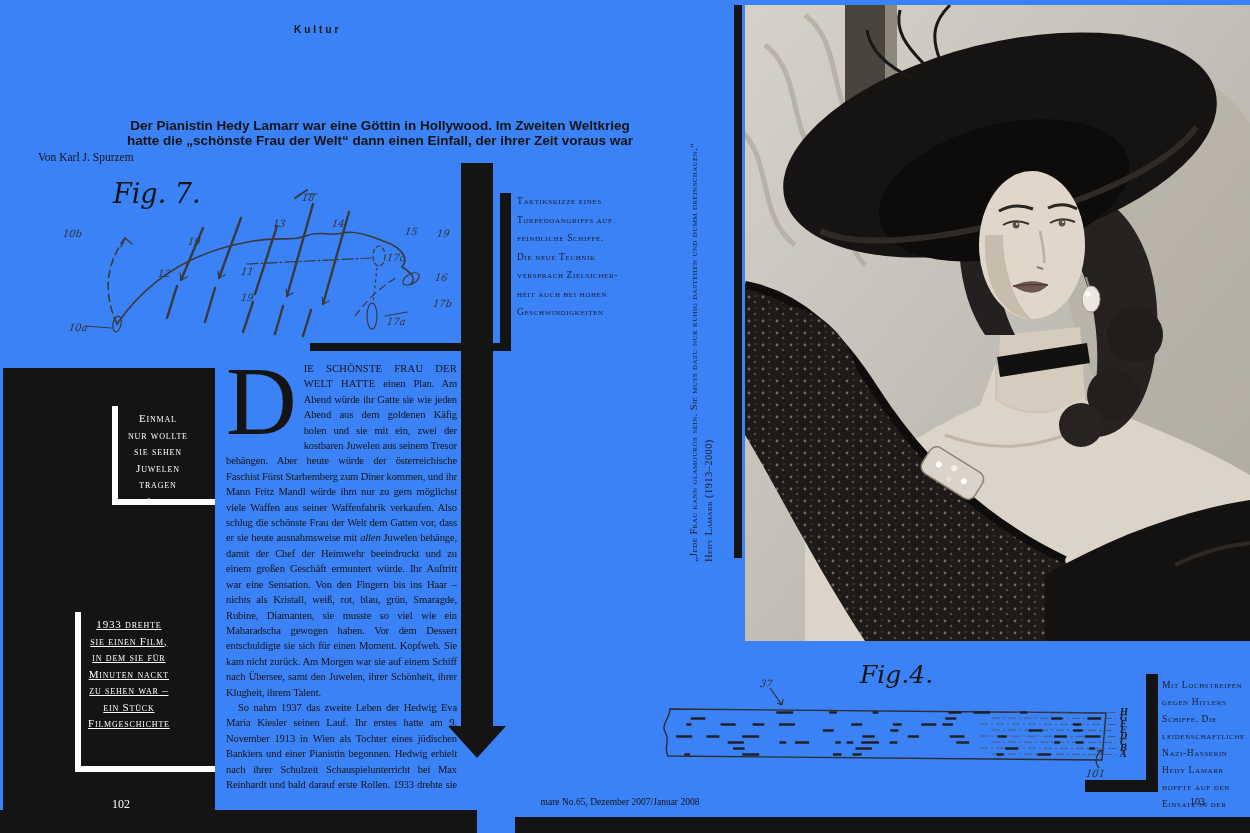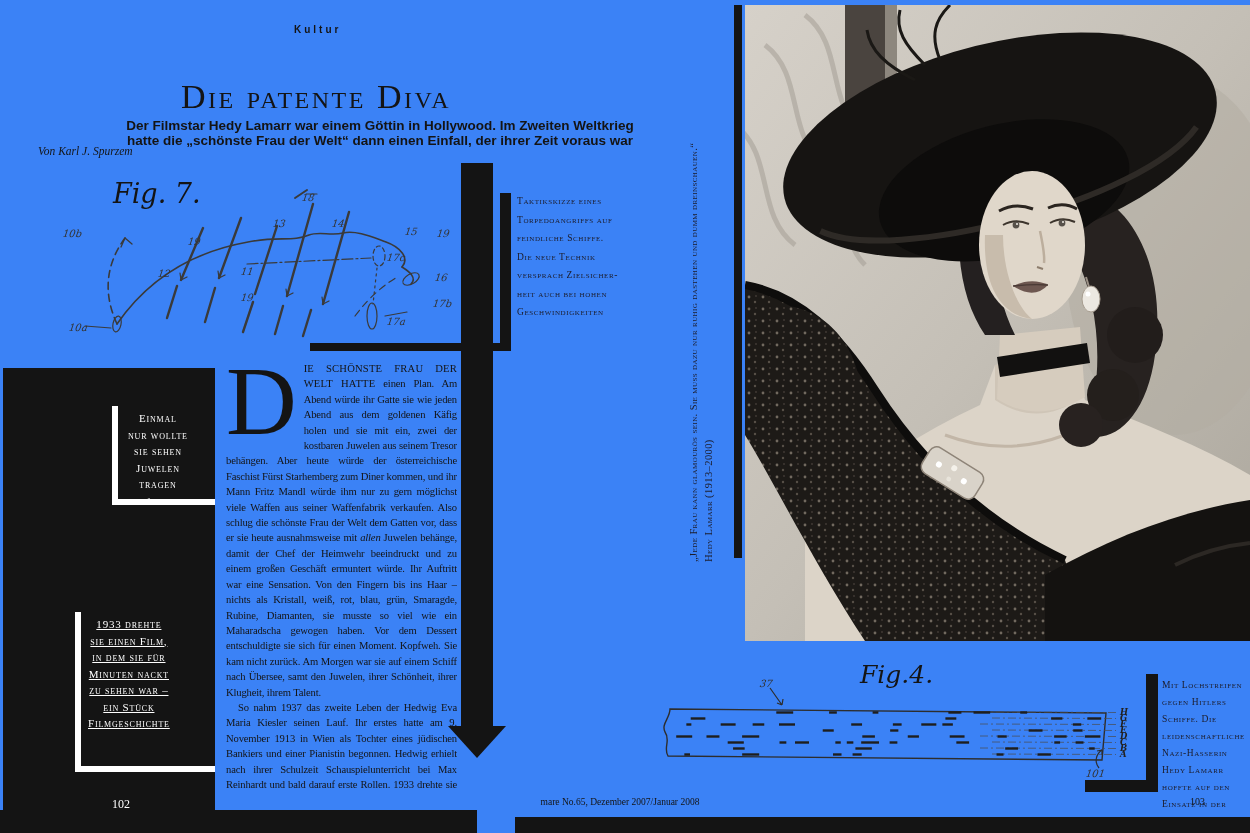--- a/index.html
+++ b/index.html
@@ -8,21 +8,21 @@
   .abs{position:absolute;}
   .blk{background:#141414;}
   .wht{background:#ffffff;}
 
   #kultur{left:294px;top:24px;font-family:"Liberation Sans",sans-serif;font-weight:bold;
           font-size:10px;letter-spacing:3px;}
   #title{left:110px;top:78px;width:412px;text-align:center;font-variant:small-caps;
          font-size:34px;letter-spacing:2.5px;font-weight:500;}
   #subtitle{left:60px;top:118px;width:640px;text-align:center;
             font-family:"Liberation Sans",sans-serif;font-weight:bold;font-size:13.5px;line-height:15px;}
-  #byline{left:38px;top:145px;font-style:italic;font-size:11.5px;}
+  #byline{left:38px;top:151px;font-size:11.5px;}
 
   
   #fig7{left:55px;top:176px;width:400px;height:169px;}
   #fig7 svg{position:absolute;left:0;top:0;}
   .fig-ann{position:absolute;font-style:italic;font-size:10px;color:#333;
            font-family:"DejaVu Serif",serif;transform:skewX(-8deg);}
   .figlabel{font-style:italic;font-family:"DejaVu Serif",serif;}
   #fig7-label{left:58px;top:2px;font-size:27px;}
   #fig4-label{left:210px;top:8px;font-size:25px;text-align:center;}
   .caption{font-size:9.5px;font-variant:small-caps;letter-spacing:0.6px;line-height:18.5px;color:#1c1c2a;}
@@ -76,23 +76,22 @@
   #footer{left:470px;top:797px;width:300px;text-align:center;font-size:9.5px;}
   #pg102{left:112px;top:797px;color:#fff;font-size:12px;z-index:5;}
   #pg103{left:1190px;top:796px;font-size:10px;}
 </style>
 </head>
 <body>
 
 <div id="page">
 
   <div id="kultur" class="abs">Kultur</div>
-  <div id="title" class="abs">Die patente Diva</div>
   <div id="subtitle" class="abs">
-    <div>Der Filmstar Hedy Lamarr war einem Göttin in Hollywood. Im Zweiten Weltkrieg</div>
+    <div>Der Pianistin Hedy Lamarr war eine Göttin in Hollywood. Im Zweiten Weltkrieg</div>
     <div>hatte die „schönste Frau der Welt“ dann einen Einfall, der ihrer Zeit voraus war</div>
   </div>
   <div id="byline" class="abs">Von Karl J. Spurzem</div>
 
   <div id="fig7" class="abs">
     <svg width="400" height="169" viewBox="0 0 400 169">
       <g fill="none" stroke="#3a3a3a" stroke-width="1.6" stroke-linecap="round">
 
         <path d="M62,148 C50,122 48,92 70,62" stroke-dasharray="7 5"></path>
         <path d="M70,62 l-4,9 M70,62 l7,6" stroke-width="1.3"></path>

